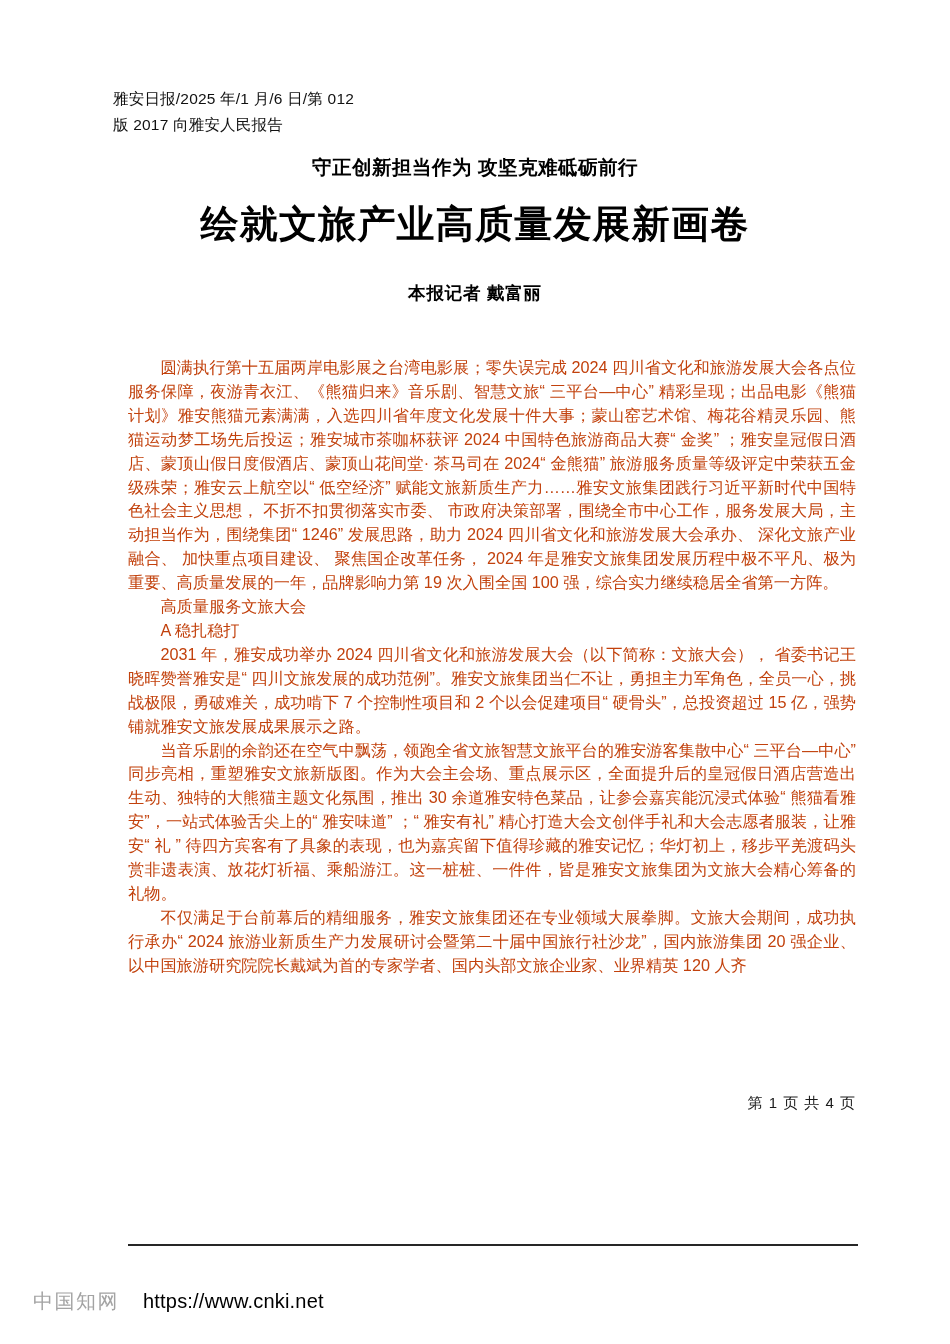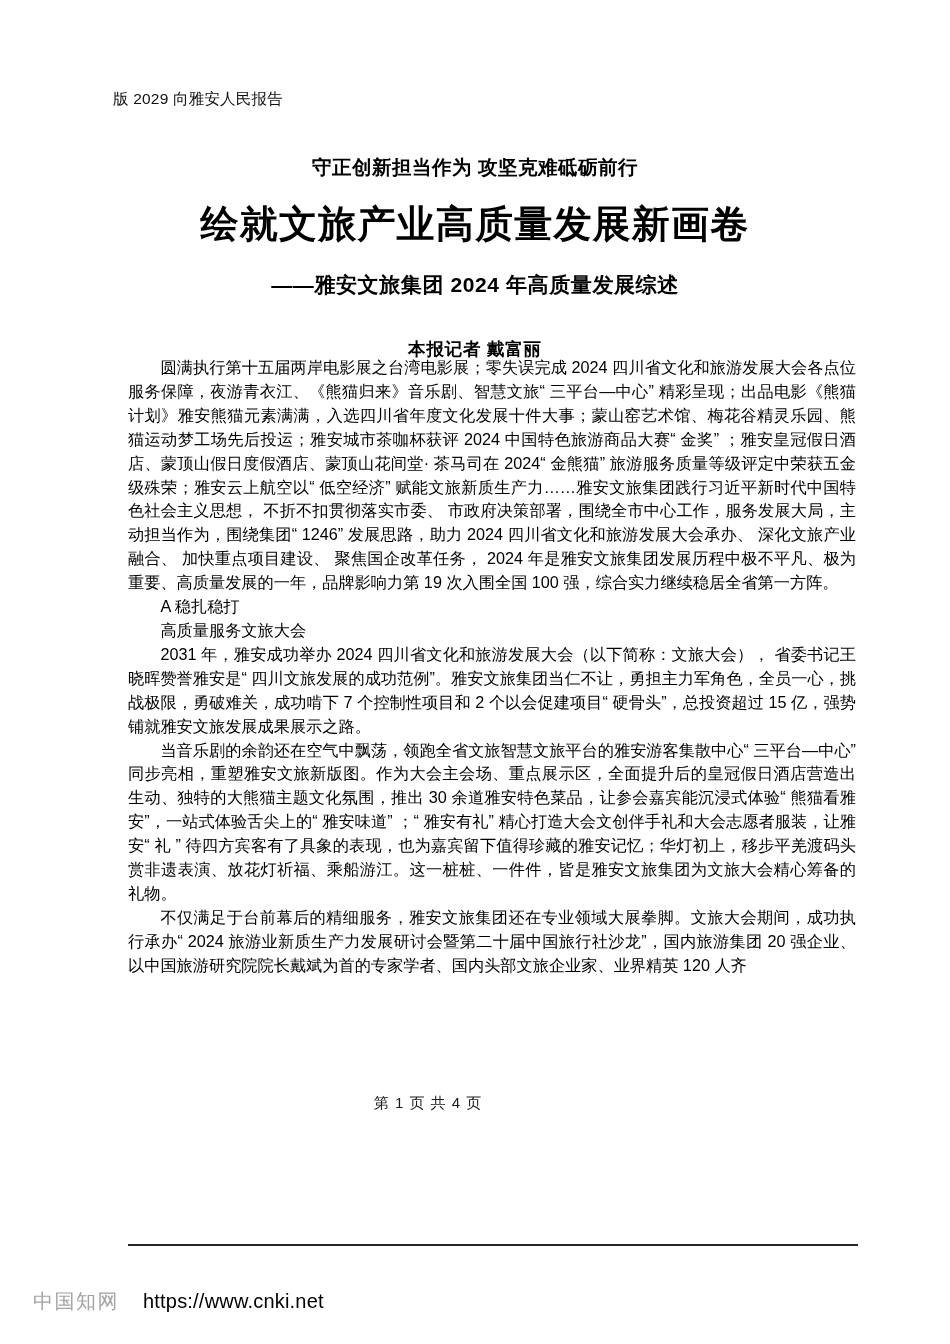--- a/index.html
+++ b/index.html
@@ -79,39 +79,39 @@
   
   .body-text {
     position: absolute;
     left: 128px;
     top: 356px;
     width: 728px;
     font-size: 16.2px;
     line-height: 23.9px;
     text-align: justify;
     text-justify: inter-character;
-    color: #000000;
+    color: #c2410c;
   }
   .body-text p {
     margin: 0;
     text-indent: 2em;
     text-align: justify;
     text-justify: inter-character;
   }
   .body-text p.sec {
     text-indent: 2em;
   }
 
   
   .page-num {
     position: absolute;
     left: 0;
     top: 1094px;
     width: 856px;
-    text-align: center;
+    text-align: right;
     font-size: 15px;
     letter-spacing: 1px;
     color: #1a1a1a;
   }
 
   
   .rule {
     position: absolute;
     left: 128px;
     top: 1244px;
@@ -140,34 +140,34 @@
     color: #000000;
     white-space: nowrap;
   }
 </style>
 </head>
 <body>
 
 <div class="page">
 
   <div class="masthead">
-    <div>版 2029  向雅安人民报告</div>
+    <div>雅安日报/2025 年/1 月/6 日/第 012</div>
+    <div>版 2017  向雅安人民报告</div>
   </div>
 
   <div class="title-block">
     <div class="kicker">守正创新担当作为  攻坚克难砥砺前行</div>
     <div class="headline">绘就文旅产业高质量发展新画卷</div>
-    <div class="subhead">——雅安文旅集团 2024 年高质量发展综述</div>
     <div class="byline">本报记者  戴富丽</div>
   </div>
 
   <div class="body-text">
     <p>圆满执行第十五届两岸电影展之台湾电影展；零失误完成 2024 四川省文化和旅游发展大会各点位服务保障，夜游青衣江、《熊猫归来》音乐剧、智慧文旅“ 三平台—中心” 精彩呈现；出品电影《熊猫计划》雅安熊猫元素满满，入选四川省年度文化发展十件大事；蒙山窑艺术馆、梅花谷精灵乐园、熊猫运动梦工场先后投运；雅安城市茶咖杯获评 2024 中国特色旅游商品大赛“ 金奖” ；雅安皇冠假日酒店、蒙顶山假日度假酒店、蒙顶山花间堂· 茶马司在 2024“ 金熊猫” 旅游服务质量等级评定中荣获五金级殊荣；雅安云上航空以“ 低空经济” 赋能文旅新质生产力……雅安文旅集团践行习近平新时代中国特色社会主义思想， 不折不扣贯彻落实市委、 市政府决策部署，围绕全市中心工作，服务发展大局，主动担当作为，围绕集团“ 1246” 发展思路，助力 2024 四川省文化和旅游发展大会承办、 深化文旅产业融合、 加快重点项目建设、 聚焦国企改革任务， 2024 年是雅安文旅集团发展历程中极不平凡、极为重要、高质量发展的一年，品牌影响力第 19 次入围全国 100 强，综合实力继续稳居全省第一方阵。</p>
+    <p class="sec">高质量服务文旅大会</p>
     <p class="sec">A 稳扎稳打</p>
-    <p class="sec">高质量服务文旅大会</p>
     <p>2031 年，雅安成功举办 2024 四川省文化和旅游发展大会（以下简称：文旅大会）， 省委书记王晓晖赞誉雅安是“ 四川文旅发展的成功范例”。雅安文旅集团当仁不让，勇担主力军角色，全员一心，挑战极限，勇破难关，成功啃下 7 个控制性项目和 2 个以会促建项目“ 硬骨头”，总投资超过 15 亿，强势铺就雅安文旅发展成果展示之路。</p>
     <p>当音乐剧的余韵还在空气中飘荡，领跑全省文旅智慧文旅平台的雅安游客集散中心“ 三平台—中心” 同步亮相，重塑雅安文旅新版图。作为大会主会场、重点展示区，全面提升后的皇冠假日酒店营造出生动、独特的大熊猫主题文化氛围，推出 30 余道雅安特色菜品，让参会嘉宾能沉浸式体验“ 熊猫看雅安”，一站式体验舌尖上的“ 雅安味道” ；“ 雅安有礼” 精心打造大会文创伴手礼和大会志愿者服装，让雅安“ 礼 ” 待四方宾客有了具象的表现，也为嘉宾留下值得珍藏的雅安记忆；华灯初上，移步平羌渡码头赏非遗表演、放花灯祈福、乘船游江。这一桩桩、一件件，皆是雅安文旅集团为文旅大会精心筹备的礼物。</p>
     <p>不仅满足于台前幕后的精细服务，雅安文旅集团还在专业领域大展拳脚。文旅大会期间，成功执行承办“ 2024 旅游业新质生产力发展研讨会暨第二十届中国旅行社沙龙”，国内旅游集团 20 强企业、以中国旅游研究院院长戴斌为首的专家学者、国内头部文旅企业家、业界精英 120 人齐</p>
   </div>
 
   <div class="page-num">第 1 页 共 4 页</div>
 
   <div class="rule"></div>
 
   <div class="watermark">

